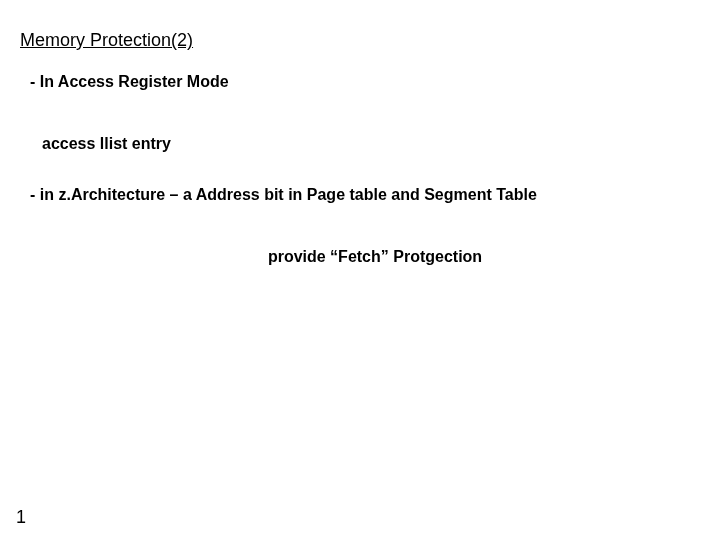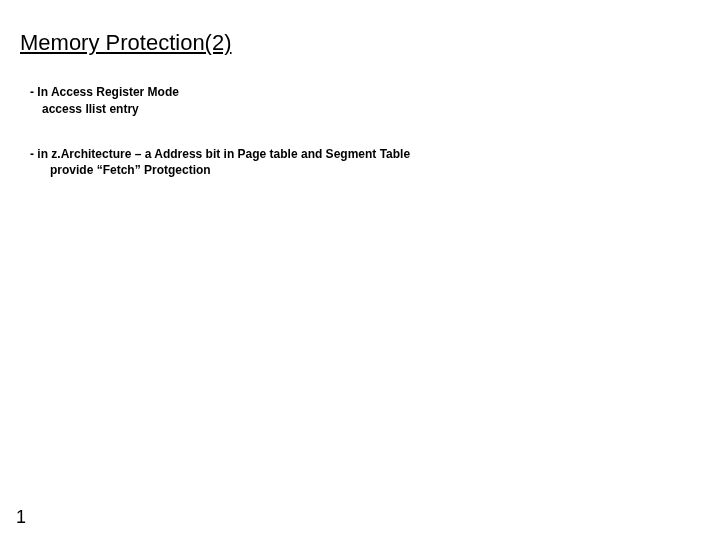--- a/index.html
+++ b/index.html
@@ -14,40 +14,41 @@
       font-family: Arial, Helvetica, sans-serif;
       position: relative;
       color: #000000;
     }
     .slide {
       padding: 30px 20px 20px 20px;
       height: 100%;
       position: relative;
     }
     .title {
-      font-size: 22px;
+      font-size: 18px;
       font-weight: normal;
       text-decoration: underline;
-      margin-bottom: 28px;
+      margin-bottom: 20px;
       padding-left: 0px;
     }
     .bullet {
-      font-size: 12px;
+      font-size: 16px;
       font-weight: bold;
       line-height: 1.4;
       margin-bottom: 28px;
       padding-left: 10px;
     }
     .bullet-sub {
       padding-left: 50px;
       display: block;
     }
     .bullet-cont {
       padding-left: 12px;
       display: block;
+      margin-top: 40px;
     }
     .page-num {
       position: absolute;
       bottom: 12px;
       left: 16px;
       font-size: 18px;
       font-weight: normal;
     }
   </style>
 </head>
@@ -56,18 +57,18 @@
 <div class="slide">
   <h1 class="title">Memory Protection(2)</h1>
 
   <div class="bullet">
     <span>- In Access Register Mode</span><br>
     <span class="bullet-cont">access llist entry</span>
   </div>
 
   <div class="bullet">
     <span>- in z.Architecture – a Address bit in Page table and Segment Table</span><br>
-    <span class="bullet-cont" style="padding-left:20px;">provide “Fetch” Protgection</span>
+    <span class="bullet-cont" style="padding-left:20px;text-align:center;">provide “Fetch” Protgection</span>
   </div>
 
 
   <div class="page-num">1</div>
 </div>
 
 </body></html>

